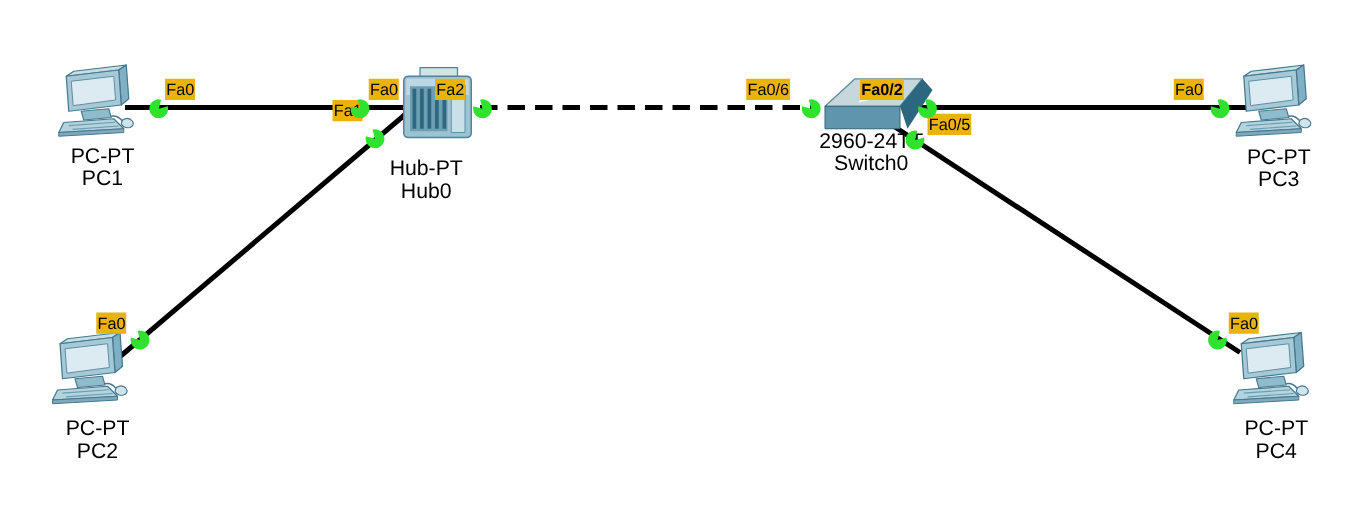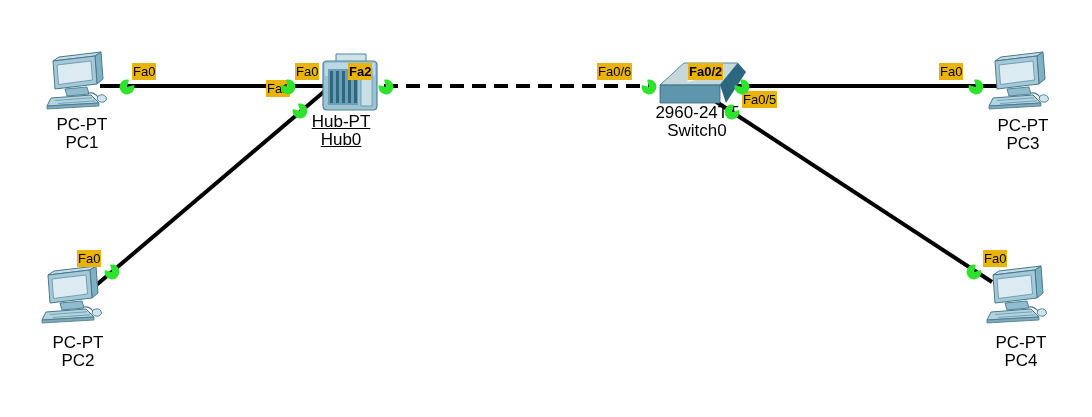--- a/index.html
+++ b/index.html
@@ -125,31 +125,31 @@
       <div>PC2</div>
     </div>
     <div class="dev-label" style="left: 1023px; top: 117px;">
       <div>PC-PT</div>
       <div>PC3</div>
     </div>
     <div class="dev-label" style="left: 1021px; top: 334px;">
       <div>PC-PT</div>
       <div>PC4</div>
     </div>
-    <div class="dev-label" style="left: 341px; top: 113px; text-decoration: underline;">
+    <div class="dev-label" style="left: 341px; top: 126px;">
       <div>Hub-PT</div>
       <div>Hub0</div>
     </div>
     <div class="dev-label" style="left: 697px; top: 104px;">
       <div>2960-24TT</div>
       <div>Switch0</div>
     </div>
     <div class="port-label" style="left: 132px; top: 63px;">Fa0</div>
     <div class="port-label" style="left: 295px; top: 63px;">Fa0</div>
-    <div class="port-label" style="left: 348px; top: 63px; font-weight: bold;">Fa2</div>
+    <div class="port-label" style="left: 348px; top: 63px;">Fa2</div>
     <div class="port-label" style="left: 266px; top: 80px;">Fa1</div>
     <div class="port-label" style="left: 597px; top: 63px;">Fa0/6</div>
     <div class="port-label" style="left: 688px; top: 63px; font-weight: bold;">Fa0/2</div>
     <div class="port-label" style="left: 742px; top: 91px;">Fa0/5</div>
     <div class="port-label" style="left: 939px; top: 63px;">Fa0</div>
     <div class="port-label" style="left: 77px; top: 250px;">Fa0</div>
     <div class="port-label" style="left: 983px; top: 250px;">Fa0</div>
   </div>
 
 </body></html>

